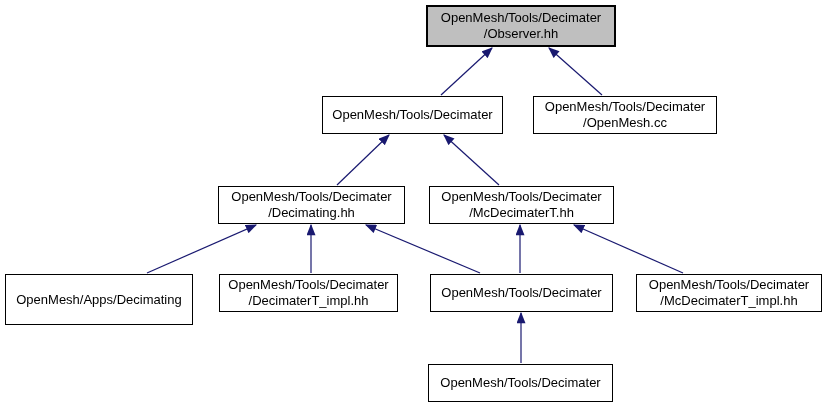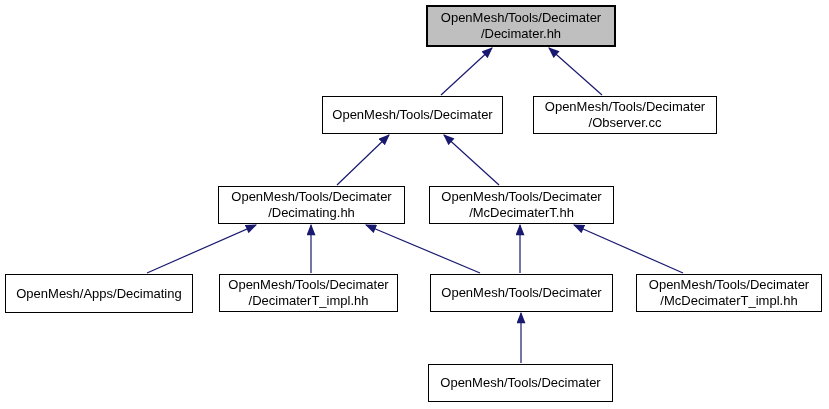--- a/index.html
+++ b/index.html
@@ -32,43 +32,43 @@
     <line class="edge" x1="147" y1="273" x2="256" y2="225" marker-end="url(#ah)"></line>
     <line class="edge" x1="311" y1="273" x2="311" y2="225" marker-end="url(#ah)"></line>
     <line class="edge" x1="480" y1="273" x2="366" y2="225" marker-end="url(#ah)"></line>
     <line class="edge" x1="520" y1="273" x2="520" y2="225" marker-end="url(#ah)"></line>
     <line class="edge" x1="683" y1="273" x2="574" y2="225" marker-end="url(#ah)"></line>
     <line class="edge" x1="521" y1="363" x2="521" y2="313" marker-end="url(#ah)"></line>
   </svg>
 
   <div class="node current" style="left:426px;top:5px;width:190px;height:42px">
     <span>OpenMesh/Tools/Decimater</span>
-    <span>/Decimater.hh</span>
+    <span>/Observer.hh</span>
   </div>
 
   <div class="node" style="left:322px;top:96px;width:181px;height:38px">
     <span>OpenMesh/Tools/Decimater</span>
   </div>
 
   <div class="node" style="left:533px;top:96px;width:184px;height:38px">
     <span>OpenMesh/Tools/Decimater</span>
-    <span>/Observer.cc</span>
+    <span>/OpenMesh.cc</span>
   </div>
 
   <div class="node" style="left:218px;top:186px;width:187px;height:38px">
     <span>OpenMesh/Tools/Decimater</span>
     <span>/Decimating.hh</span>
   </div>
 
   <div class="node" style="left:429px;top:186px;width:185px;height:38px">
     <span>OpenMesh/Tools/Decimater</span>
     <span>/McDecimaterT.hh</span>
   </div>
 
-  <div class="node" style="left:5px;top:274px;width:188px;height:39px">
+  <div class="node" style="left:5px;top:274px;width:188px;height:51px">
     <span>OpenMesh/Apps/Decimating</span>
   </div>
 
   <div class="node" style="left:219px;top:274px;width:179px;height:38px">
     <span>OpenMesh/Tools/Decimater</span>
     <span>/DecimaterT_impl.hh</span>
   </div>
 
   <div class="node" style="left:430px;top:274px;width:183px;height:38px">
     <span>OpenMesh/Tools/Decimater</span>

